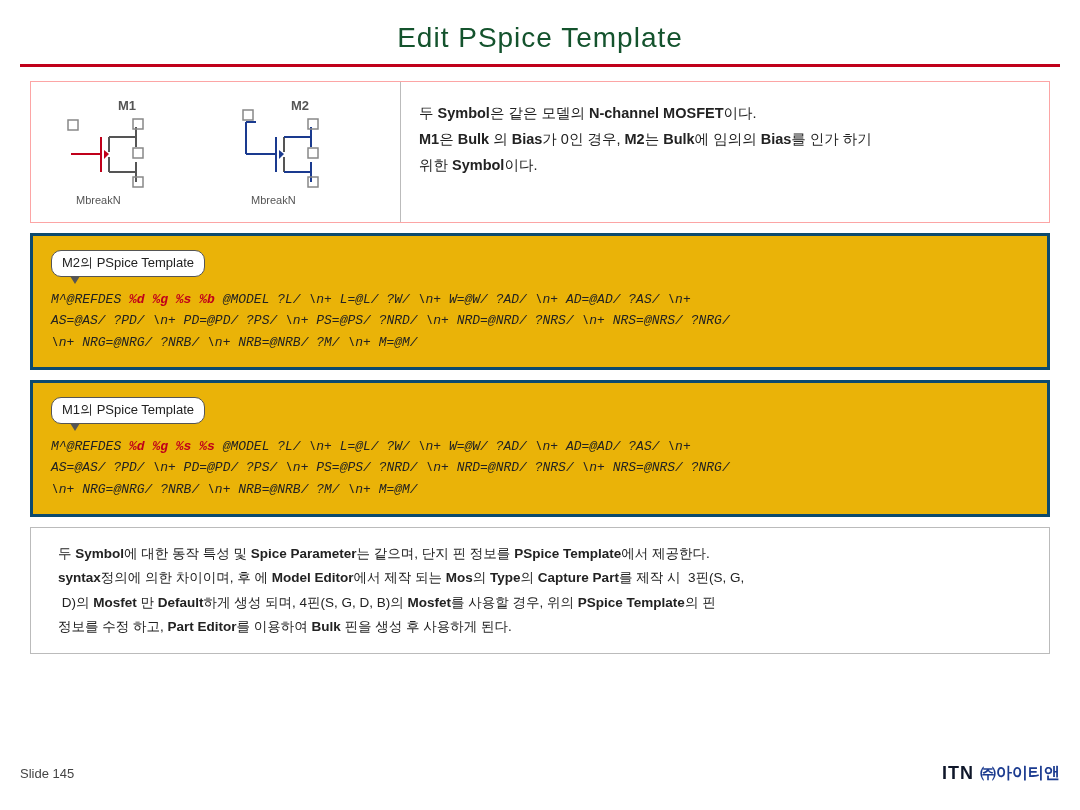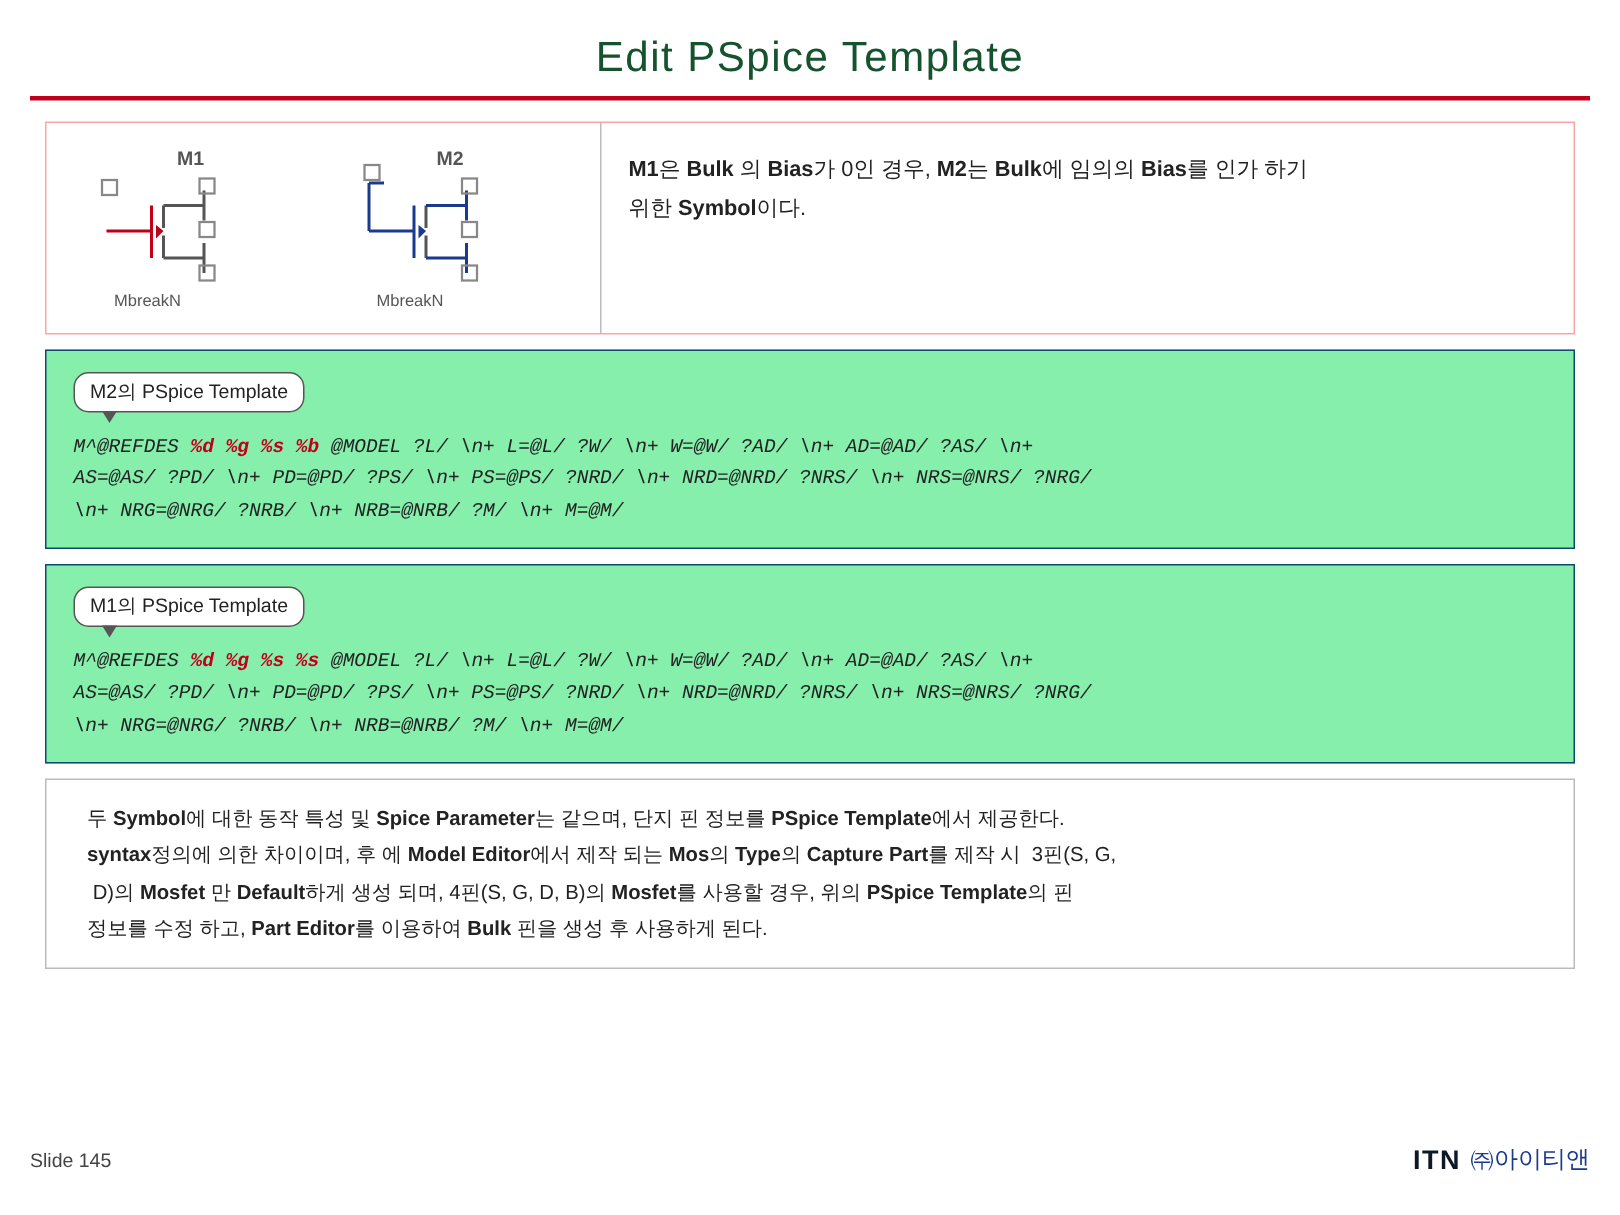--- a/index.html
+++ b/index.html
@@ -58,23 +58,23 @@
     .top-text-area {
       flex: 1;
       padding: 18px 18px;
       font-size: 14.5px;
       line-height: 1.8;
       color: #222;
     }
 
     
     .template-box {
-      border: 1px solid #0c4a6e;
+      border: 3px solid #0c4a6e;
       margin-bottom: 10px;
-      background: #86efac;
+      background: #eab308;
       padding: 14px 18px;
       font-size: 13.5px;
       line-height: 1.75;
       color: #222;
     }
 
     .template-code {
       font-family: 'Courier New', monospace;
       font-size: 13px;
       line-height: 1.65;
@@ -124,21 +124,21 @@
     .logo-itn {
       font-size: 18px;
       font-weight: bold;
       color: #0f172a;
       letter-spacing: 1px;
     }
 
     .logo-company {
       font-size: 16px;
       color: #1a3a8f;
-      font-weight: normal;
+      font-weight: bold;
     }
 
     .bold-text {
       font-weight: bold;
     }
 
     .bubble-label {
       background: #fff;
       border: 1px solid #555;
       border-radius: 10px;
@@ -230,20 +230,23 @@
         <rect x="262" y="85" width="10" height="10" fill="none" stroke="#888" stroke-width="1.5"></rect>
 
         <rect x="262" y="56" width="10" height="10" fill="none" stroke="#888" stroke-width="1.5"></rect>
 
         <text x="205" y="112" font-size="11" fill="#555" font-family="Arial">MbreakN</text>
       </svg>
     </div>
 
     <div class="top-text-area">
       <p>
+        두 <span class="bold-text">Symbol</span>은 같은 모델의 <span class="bold-text">N-channel MOSFET</span>이다.
+      </p>
+      <p>
         <span class="bold-text">M1</span>은 <span class="bold-text">Bulk</span> 의 <span class="bold-text">Bias</span>가 0인 경우, <span class="bold-text">M2</span>는 <span class="bold-text">Bulk</span>에 임의의 <span class="bold-text">Bias</span>를 인가 하기
       </p>
       <p>
         위한 <span class="bold-text">Symbol</span>이다.
       </p>
     </div>
   </div>
 
   <div class="template-box">
     <div style="margin-bottom:8px;">

